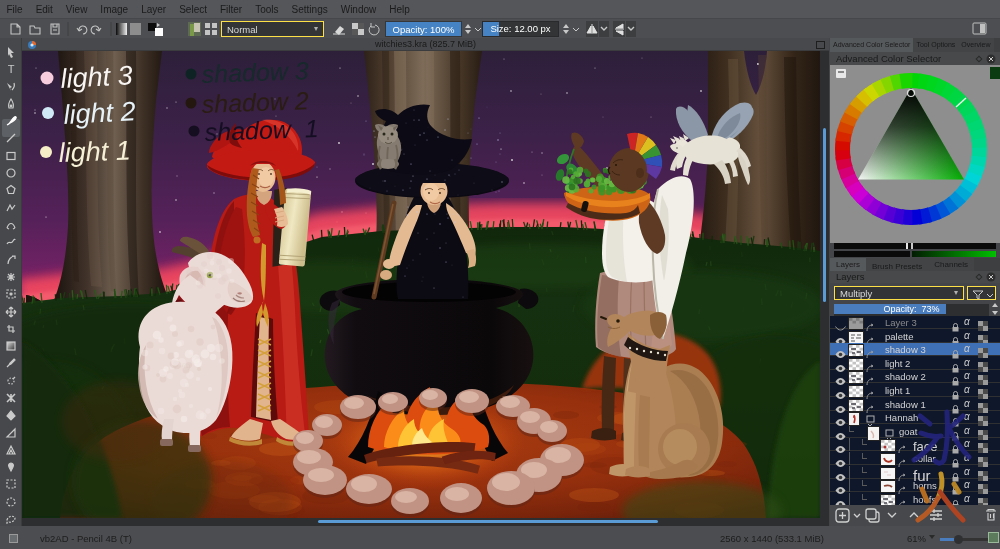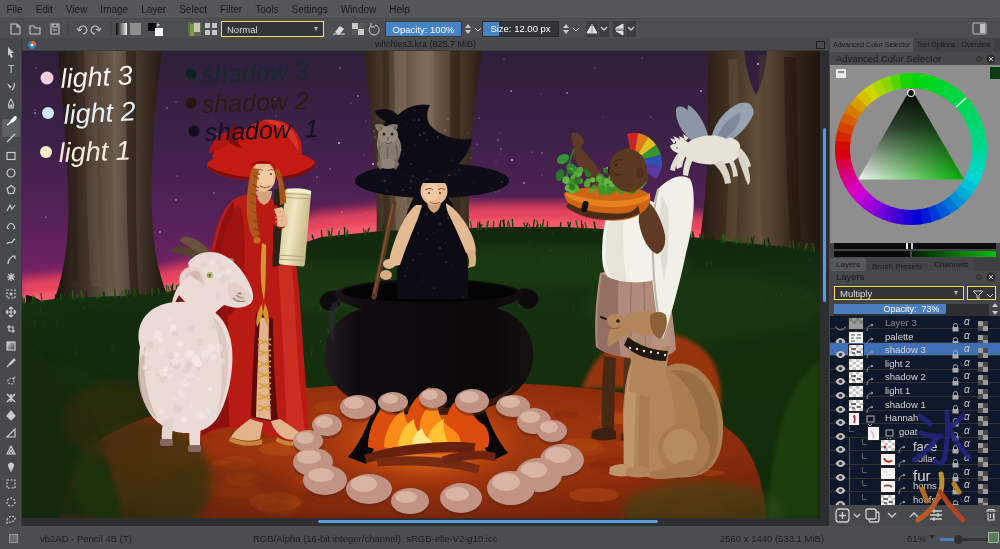--- a/index.html
+++ b/index.html
@@ -1913,21 +1913,20 @@
         <rect x="36" y="4" width="10" height="10" rx="2" fill="#46484b"></rect>
 <path d="M58,8 l4,4 4,-4"></path>
 <path d="M80,12 l4,-4 4,4"></path>
 <path d="M100,6 h12 M100,10 h12 M100,14 h12 M104,4 v4 M108,8 v4 M104,12 v4"></path>
 <path d="M156,6 h10 M158,6 v-1.5 h6 v1.5 M158,8 v7 h6 v-7 M160.5,9 v4 M163.5,9 v4" stroke-width="1.1"></path>
 </g>
     </svg></div>
 <div id="statusbar" class="abs">
     <span style="position:absolute;left:9px;top:8px;width:9px;height:9px;border:1px solid #9a9a9a;background:#6a6d70"></span>
     <span style="position:absolute;left:40px;top:7px">vb2AD - Pencil 4B (T)</span>
-    <span style="position:absolute;left:253px;top:7px">RGB/Alpha (16-bit integer/channel)&nbsp; sRGB-elle-V2-g10.icc</span>
     <span style="position:absolute;left:720px;top:7px">2560 x 1440 (533.1 MiB)</span>
     <span style="position:absolute;left:907px;top:7px">61%</span>
     <span style="position:absolute;left:929px;top:9px;width:0;height:0;border-left:3px solid transparent;border-right:3px solid transparent;border-top:4px solid #2a2a2a"></span>
     <span style="position:absolute;left:940px;top:12px;width:48px;height:3px;background:#333"></span>
     <span style="position:absolute;left:940px;top:12px;width:18px;height:3px;background:#4a7dbd"></span>
     <span style="position:absolute;left:954px;top:9px;width:9px;height:9px;background:#2e3032;border-radius:50%"></span>
     <span style="position:absolute;left:988px;top:6px;width:11px;height:11px;background:#5c7a5c;border:1px solid #9ab89a"></span>
   </div>
 <svg class="abs" style="left:900px;top:400px;pointer-events:none" width="80" height="135" viewBox="0 0 80 135">
 <g stroke="#24247c" stroke-width="5" fill="none" stroke-linecap="round" opacity="0.92">

